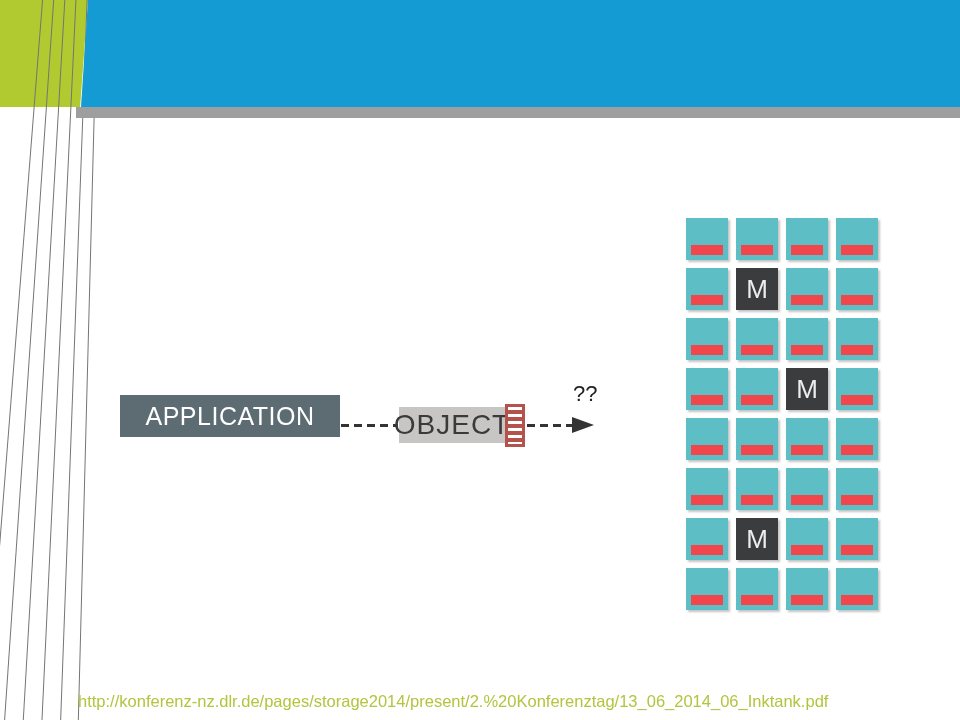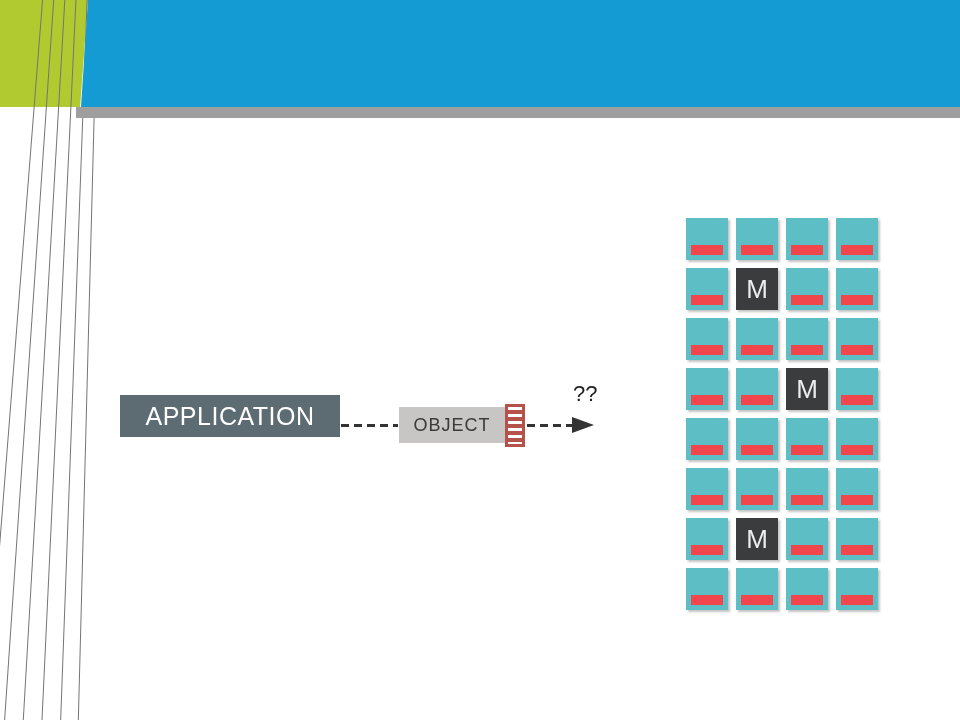--- a/index.html
+++ b/index.html
@@ -54,21 +54,21 @@
     background:repeating-linear-gradient(90deg,
       var(--arrow-dark,#333) 0, var(--arrow-dark,#333) 8px,
       transparent 8px, transparent 13px);
   }
   .dash1 { left:341px; top:424px; width:57px; }
   .dash2 { left:527px; top:424px; width:46px; }
   .object-box {
     position:absolute; left:399px; top:407px; width:106px; height:36px;
     background:var(--object-box,#c7c6c4); color:#3a3a3a;
     display:flex; align-items:center; justify-content:center;
-    font-size:18px; letter-spacing:1px; z-index:4;
+    font-size:28px; letter-spacing:1px; z-index:4;
   }
   .striped-icon {
     position:absolute; left:505px; top:404px; width:14px; height:37px;
     border:3px solid var(--stripe-red,#b5524c);
     background:repeating-linear-gradient(180deg,
       #ffffff 0 3px, var(--stripe-red,#b5524c) 3px 7px);
     z-index:5;
   }
   .arrowhead {
     position:absolute; left:572px; top:417px; width:0; height:0;
@@ -222,14 +222,15 @@
         <div class="bar"></div>
       </div>
       <div class="node osd">
         <div class="bar"></div>
       </div>
       <div class="node osd">
         <div class="bar"></div>
       </div>
     </div>
 
+  <a class="footer-url" href="#">http://konferenz-nz.dlr.de/pages/storage2014/present/2.%20Konferenztag/13_06_2014_06_Inktank.pdf</a>
 
 </div>
 
 </body></html>

